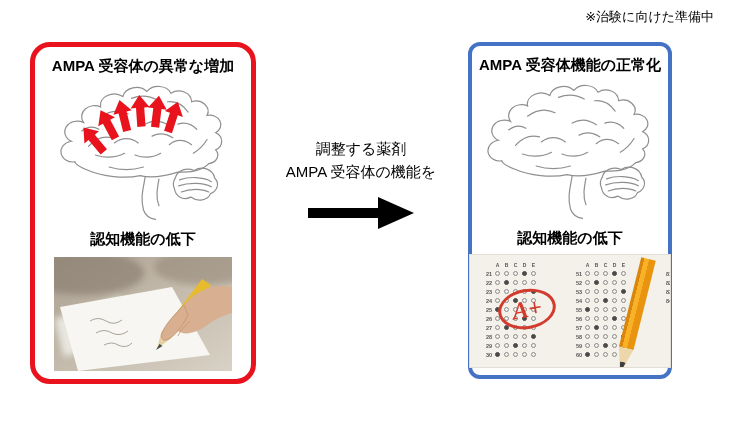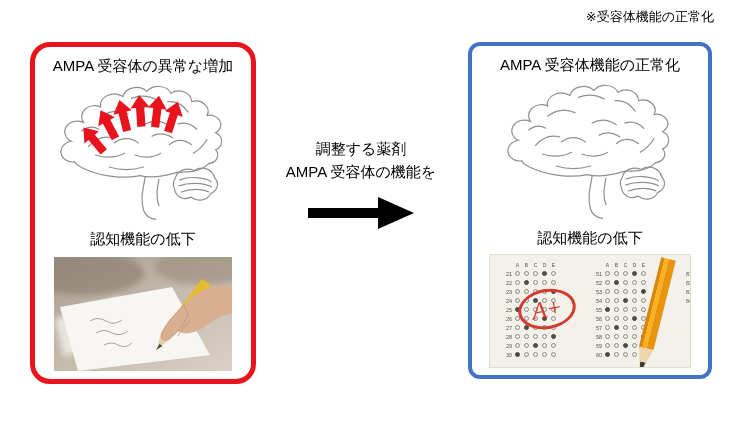--- a/index.html
+++ b/index.html
@@ -8,24 +8,24 @@
     --gradeRed:#d23b2e;
   }
   *{box-sizing:border-box;}
   body{margin:0;background:#ffffff;}
   .canvas{
     position:relative;width:736px;height:433px;background:#fff;overflow:hidden;
     font-family:"Liberation Sans","DejaVu Sans",sans-serif;color:#000;
   }
   .note{position:absolute;top:8px;right:22px;font-size:13px;}
   .panel{
-    position:absolute;background:#fff;display:flex;flex-direction:column;align-items:center;
+    position:absolute;background:#fff;display:flex;flex-direction:column;align-items:center;font-weight:bold;
   }
   .panel.left{left:30px;top:42px;width:226px;height:342px;border:5px solid var(--red);border-radius:20px;padding-top:10px;}
-  .panel.right{left:468px;top:42px;width:244px;height:337px;border:4px solid var(--blue);border-radius:12px;padding-top:10px;}
+  .panel.right{left:468px;top:42px;width:204px;height:337px;border:4px solid var(--blue);border-radius:12px;padding-top:10px;}
   .panel-title{font-size:15px;white-space:nowrap;}
   .brain{width:205px;height:146px;display:block;}
   .caption{font-size:15px;margin-top:8px;}
   .uparrow{fill:var(--red);}
 
   .transition{position:absolute;left:258px;top:137px;width:206px;text-align:center;font-size:15px;line-height:23px;}
   .big-arrow{margin-top:12px;display:inline-block;}
 
   
   .photo{width:178px;height:114px;margin-top:8px;display:block;}
@@ -71,21 +71,21 @@
       <path d="M128,120 C126,131 124,141 128,151"></path>
 
       <path d="M38,64 Q48,56 58,62 M46,82 Q58,68 74,72 M60,48 Q76,36 92,44 M96,26 Q112,20 126,28 M138,30 Q152,28 162,42 M54,92 Q72,98 88,90 M100,92 Q116,98 130,90 M140,80 Q152,70 166,80 M76,78 Q90,68 104,78 M112,56 Q126,48 140,58 M150,56 Q162,52 172,62 M168,90 Q178,84 184,74 M70,106 Q90,112 110,106 M120,70 Q132,64 144,72"></path>
     </g>
     <path id="upArrow" class="uparrow" d="M0,0 L11,15 L4.8,15 L4.8,37 L-4.8,37 L-4.8,15 L-11,15 Z"></path>
   </defs>
 </svg>
 
 <div class="canvas">
 
-  <div class="note">※受容体機能の正常化</div>
+  <div class="note">※治験に向けた準備中</div>
 
   <div class="panel left">
     <div class="panel-title">AMPA 受容体の異常な増加</div>
 
     <svg class="brain" viewBox="0 0 220 170">
       <use href="#brainArt" xlink:href="#brainArt"></use>
       <g>
         <use href="#upArrow" transform="translate(40,60) rotate(-40)"></use>
         <use href="#upArrow" transform="translate(60,40) rotate(-28)"></use>
         <use href="#upArrow" transform="translate(82,28) rotate(-14)"></use>

